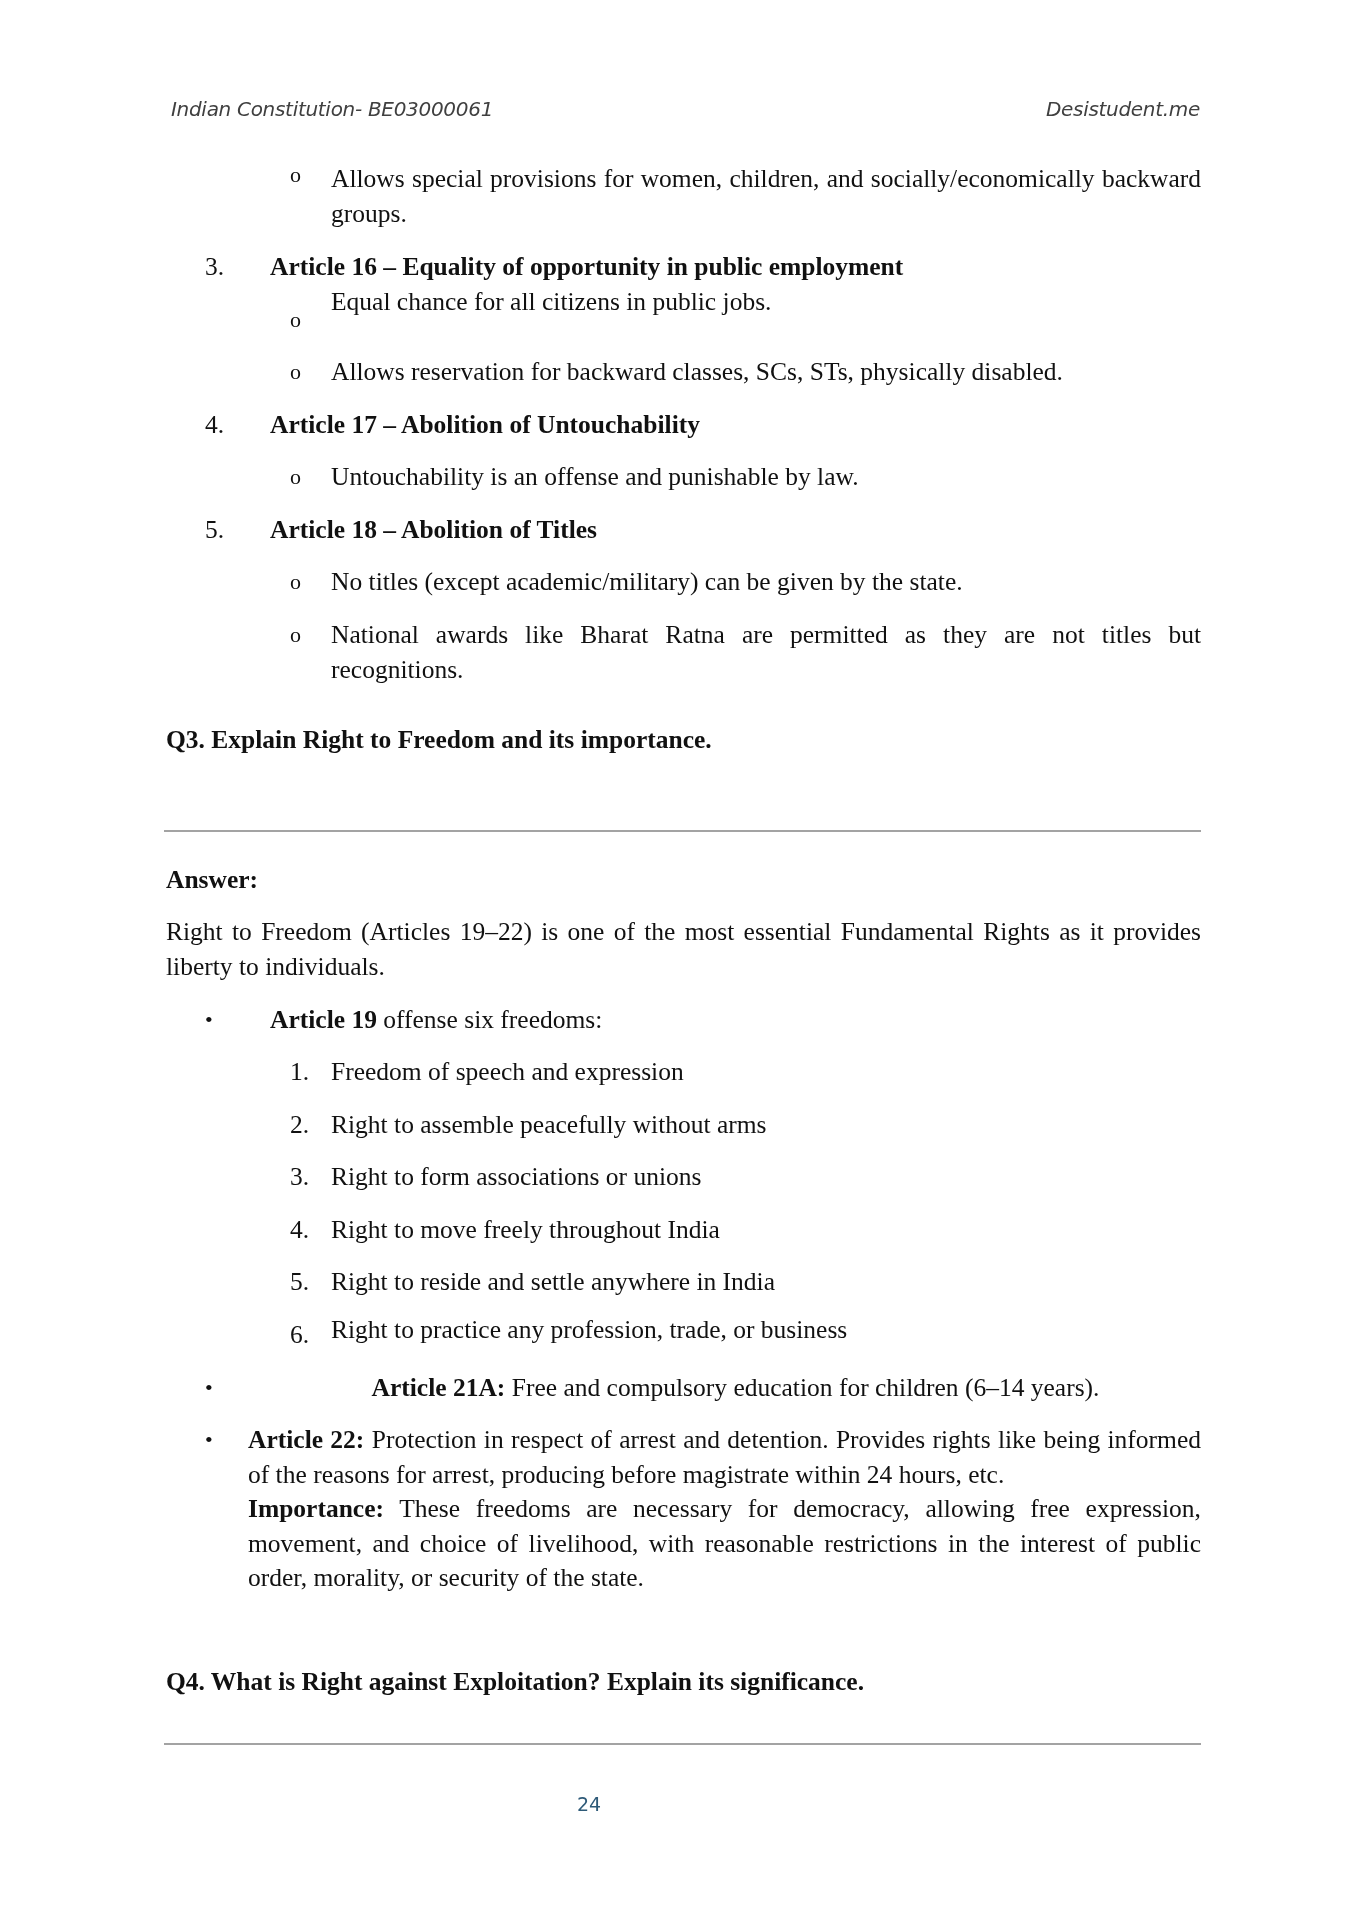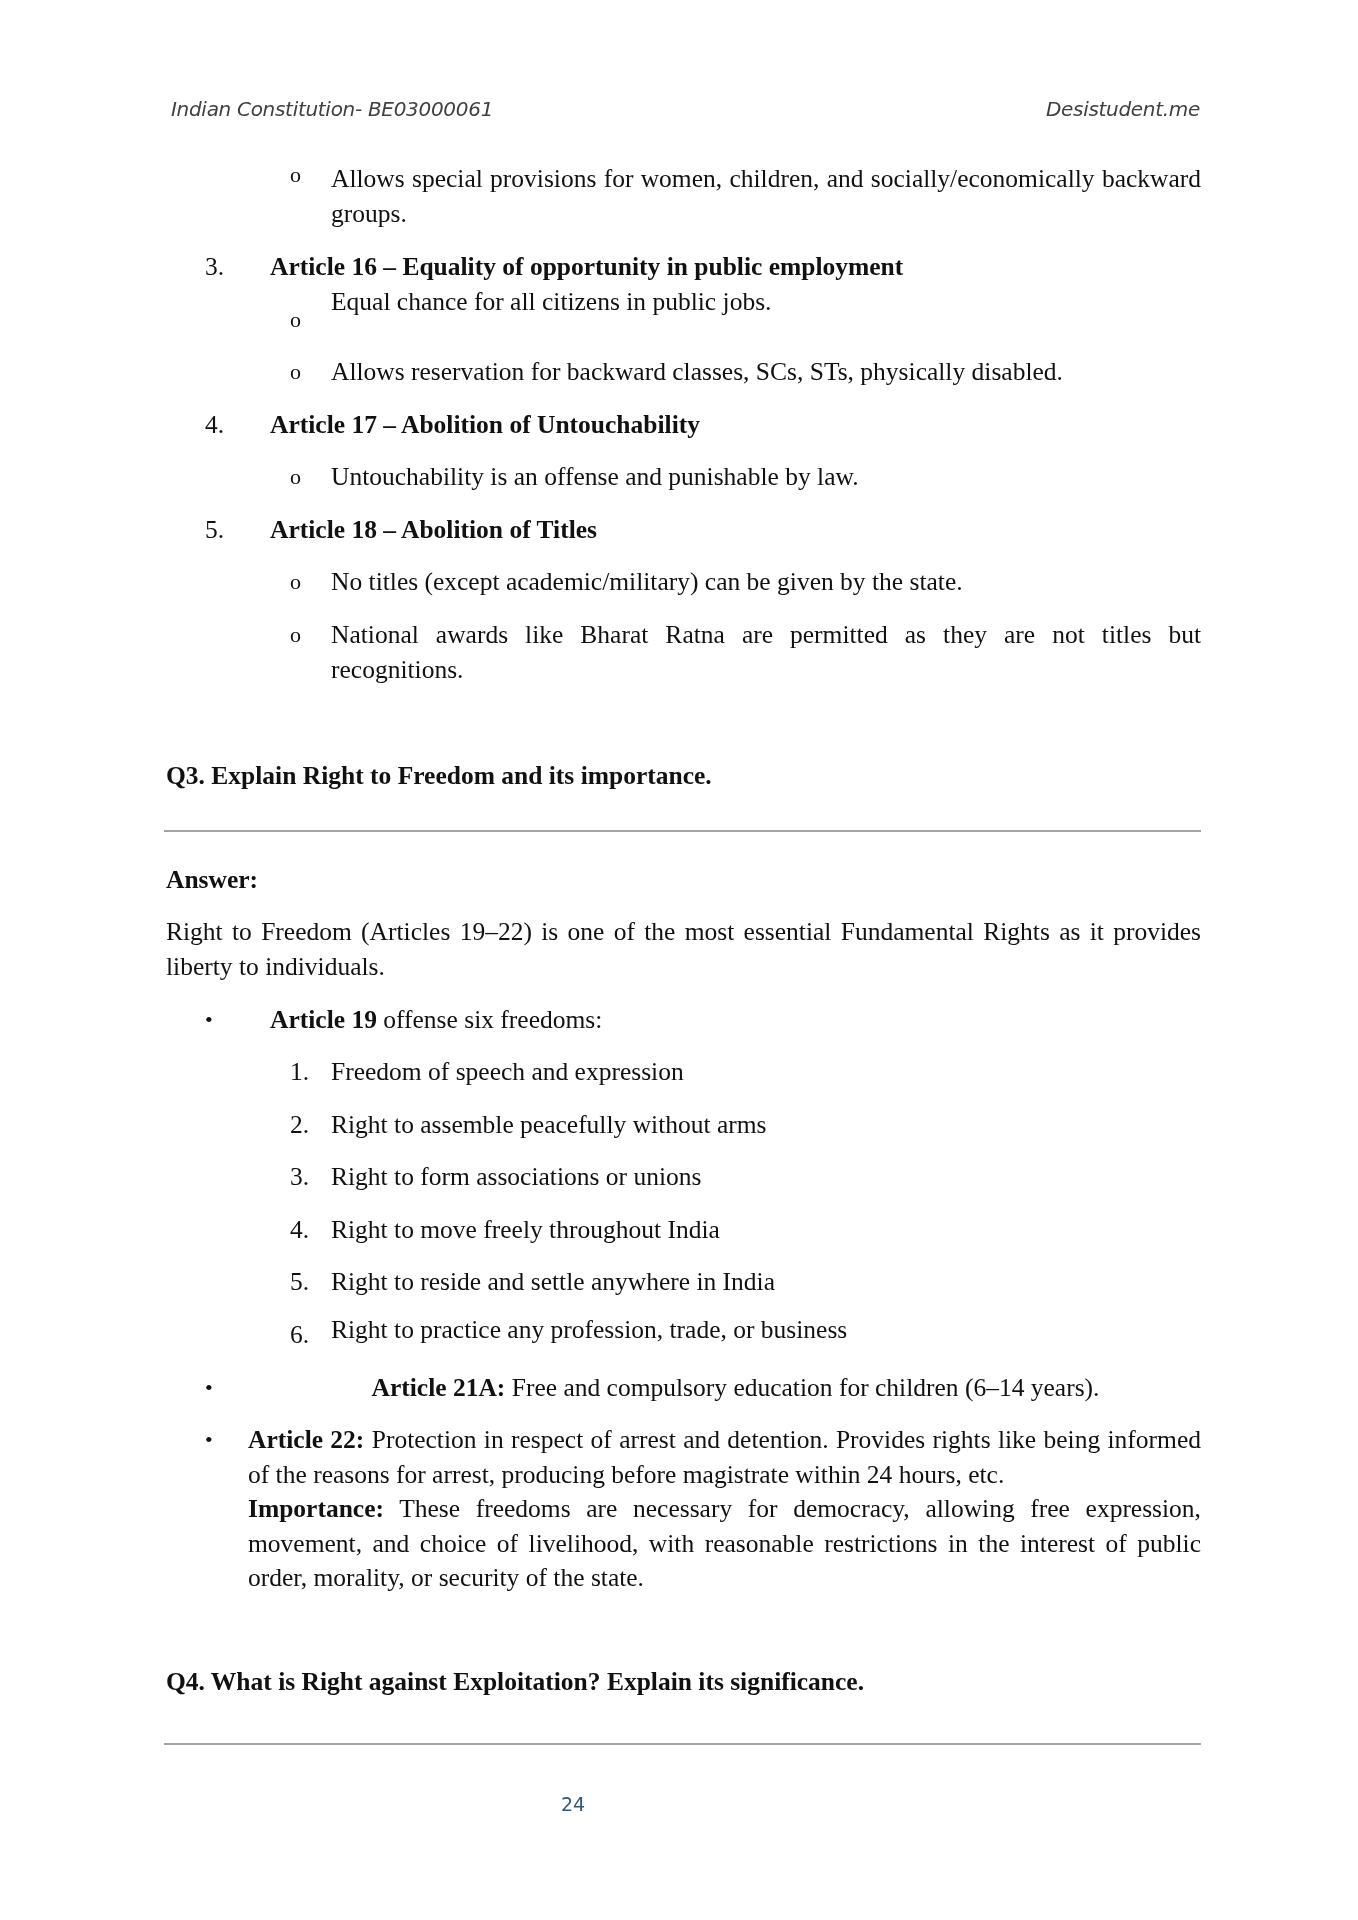--- a/index.html
+++ b/index.html
@@ -24,21 +24,21 @@
     .num.lvl2 { left: 124px; }
 
     .lvl1-text { left: 82px; margin-left: 22px; }
     .lvl2-text { left: 165px; }
 
     b, .b { font-weight: bold; }
 
     .hr { position: absolute; left: 164px; width: 1037px; height: 2px; background: #a3a3a3; }
 
     .pagenum { position: absolute; top: 1793px; left: 0; width: 1146px; text-align: center;
-               font-family: "DejaVu Sans", sans-serif; font-size: 19px; color: #2e5a78; }
+               font-family: "DejaVu Sans", sans-serif; font-size: 19px; color: #2e5a78; padding-left: 16px; }
   </style>
 </head>
 <body>
 
 <div class="page">
 
   <div class="hdr hdr-left">Indian Constitution- BE03000061</div>
   <div class="hdr hdr-right">Desistudent.me</div>
 
   <div class="content">
@@ -58,21 +58,21 @@
     <span class="bullet-o" style="top:460px; line-height:34.5px;">o</span>
     <div class="line lvl2-text" style="top:460px;">Untouchability is an offense and punishable by law.</div>
 
     <span class="num lvl1" style="top:513px; line-height:34.5px;">5.</span>
     <div class="line lvl1-text b" style="top:513px;">Article 18 – Abolition of Titles</div>
     <span class="bullet-o" style="top:565px; line-height:34.5px;">o</span>
     <div class="line lvl2-text" style="top:565px;">No titles (except academic/military) can be given by the state.</div>
     <span class="bullet-o" style="top:618px; line-height:34.5px;">o</span>
     <div class="para last-left" style="top:618px; left:165px; right:0;">National awards like Bharat Ratna are permitted as they are not titles but recognitions.</div>
 
-    <div class="line b" style="top:759px;font-family:Liberation Serif, serif;">Q3. Explain Right to Freedom and its importance.</div>
+    <div class="line b" style="top:723px;font-family:Liberation Serif, serif;">Q3. Explain Right to Freedom and its importance.</div>
   </div>
 
   <div class="hr" style="top:830px;"></div>
 
   <div class="content">
     <div class="line b" style="top:863px;">Answer:</div>
     <div class="para last-left" style="top:915px; left:0; right:0;font-family:Liberation Serif, serif;">Right to Freedom (Articles 19–22) is one of the most essential Fundamental Rights as it provides liberty to individuals.</div>
 
     <span class="bullet-dot" style="top:1003px; line-height:34.5px;">•</span>
     <div class="line lvl1-text" style="top:1003px;"><b>Article 19</b><span> offense six freedoms:</span></div>

